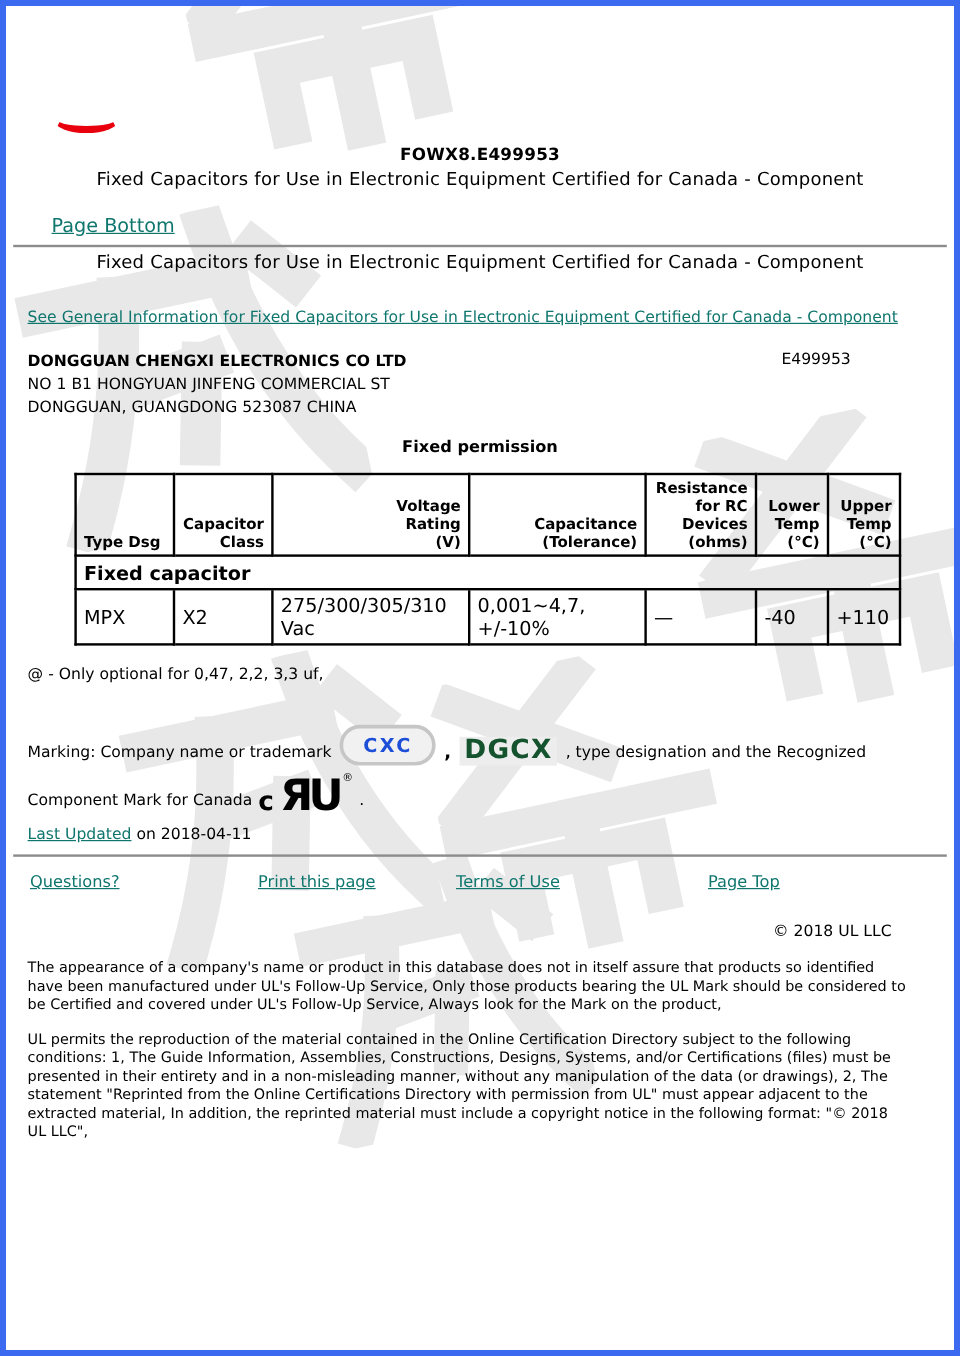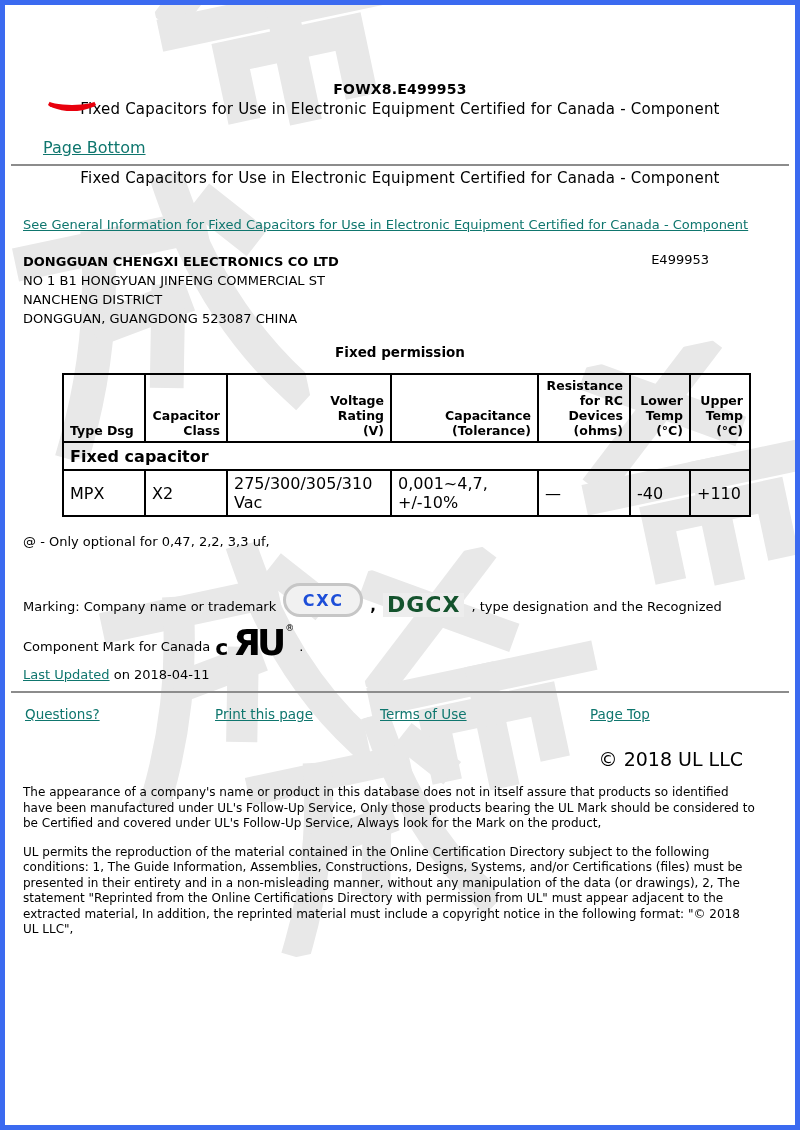--- a/index.html
+++ b/index.html
@@ -6,21 +6,21 @@
   body{
     width:800px;height:1130px;box-sizing:border-box;position:relative;
     border:5px solid #3b6af0;background:#fff;overflow:hidden;
     font-family:"DejaVu Sans","Liberation Sans",sans-serif;color:#000;
   }
   .wm{position:absolute;z-index:0;color:#e8e8e8;pointer-events:none}
   .content{position:relative;z-index:1}
   .red-arc{position:absolute;left:40px;top:84px;width:48px;height:16px;
     border-bottom:6px solid #e8000d;border-left:3px solid transparent;
     border-right:3px solid transparent;border-radius:50%}
-  .fileno{margin:0;padding-top:76px;text-align:center;font-size:14px;font-weight:bold;letter-spacing:.2px}
+  .fileno{margin:0;padding-top:116px;text-align:center;font-size:14px;font-weight:bold;letter-spacing:.2px}
   .big-title{margin:3px 6px 0;text-align:center;font-size:15px;font-weight:normal;letter-spacing:.2px}
   .page-bottom-wrap{margin:20px 0 0 38px}
   .lnk{text-decoration:underline;color:#0f766e;cursor:pointer}
   .hr{border:none;border-top:2px solid #8c8c8c;margin:0 6px;height:0}
   .hr1{margin-top:7px}
   .gen-link-wrap{margin:30px 0 0 18px;font-size:13px}
   .company-row{display:flex;justify-content:space-between;margin:20px 86px 0 18px;font-size:13px}
   .company-name{font-weight:bold;line-height:19px}
   .addr{line-height:19px}
   .efile{font-size:13px}
@@ -41,21 +41,21 @@
   .dgcx-logo{font-size:22px;font-weight:bold;background:#ededed;line-height:1;padding:1px 4px;letter-spacing:1px;color:#14532d}
   .marking-line2{display:flex;align-items:flex-end;gap:5px;margin:6px 0 0 18px}
   .cul-c{font-size:22px;font-weight:bold;line-height:.8}
   .ru-mark{font-size:36px;font-weight:bold;letter-spacing:-4px;line-height:.78}
   .reg{font-size:9px;margin-bottom:24px;margin-left:-2px}
   .last-updated{margin:10px 0 0 18px;font-size:13px}
   .hr2{margin-top:9px}
   .links-row{position:relative;height:18px;margin-top:13px;font-size:13.5px}
   .links-row span{position:absolute;top:0}
   .l0{left:20px}.l1{left:210px}.l2{left:375px}.l3{left:585px}
-  .copyright{text-align:right;padding-right:52px;margin-top:24px;font-size:19px}
+  .copyright{text-align:right;padding-right:52px;margin-top:24px;font-size:13px}
   .para{margin:15px 36px 0 18px;font-size:12px;line-height:15.5px}
   .para2{margin-top:13px}
 </style>
 </head>
 <body>
 
 <svg width="0" height="0" style="position:absolute" aria-hidden="true">
   <defs>
     <g id="wm-xi" fill="none" stroke="currentColor" stroke-width="13" stroke-linecap="square">
       <path d="M14,6 L62,36"></path>
@@ -109,21 +109,20 @@
   <div class="big-title">Fixed Capacitors for Use in Electronic Equipment Certified for Canada - Component</div>
 
   <div class="gen-link-wrap">
     <span class="lnk">See General Information for Fixed Capacitors for Use in Electronic Equipment Certified for Canada - Component</span>
   </div>
 
   <div class="company-row">
     <div>
       <div class="company-name">DONGGUAN CHENGXI ELECTRONICS CO LTD</div>
       <div class="addr">NO 1 B1 HONGYUAN JINFENG COMMERCIAL ST</div>
-      <div class="addr">NANCHENG DISTRICT</div>
       <div class="addr">DONGGUAN, GUANGDONG 523087 CHINA</div>
     </div>
     <div class="efile">E499953</div>
   </div>
 
   <div class="caption">Fixed permission</div>
 
   <table class="spec">
     <tbody>
         <tr>

